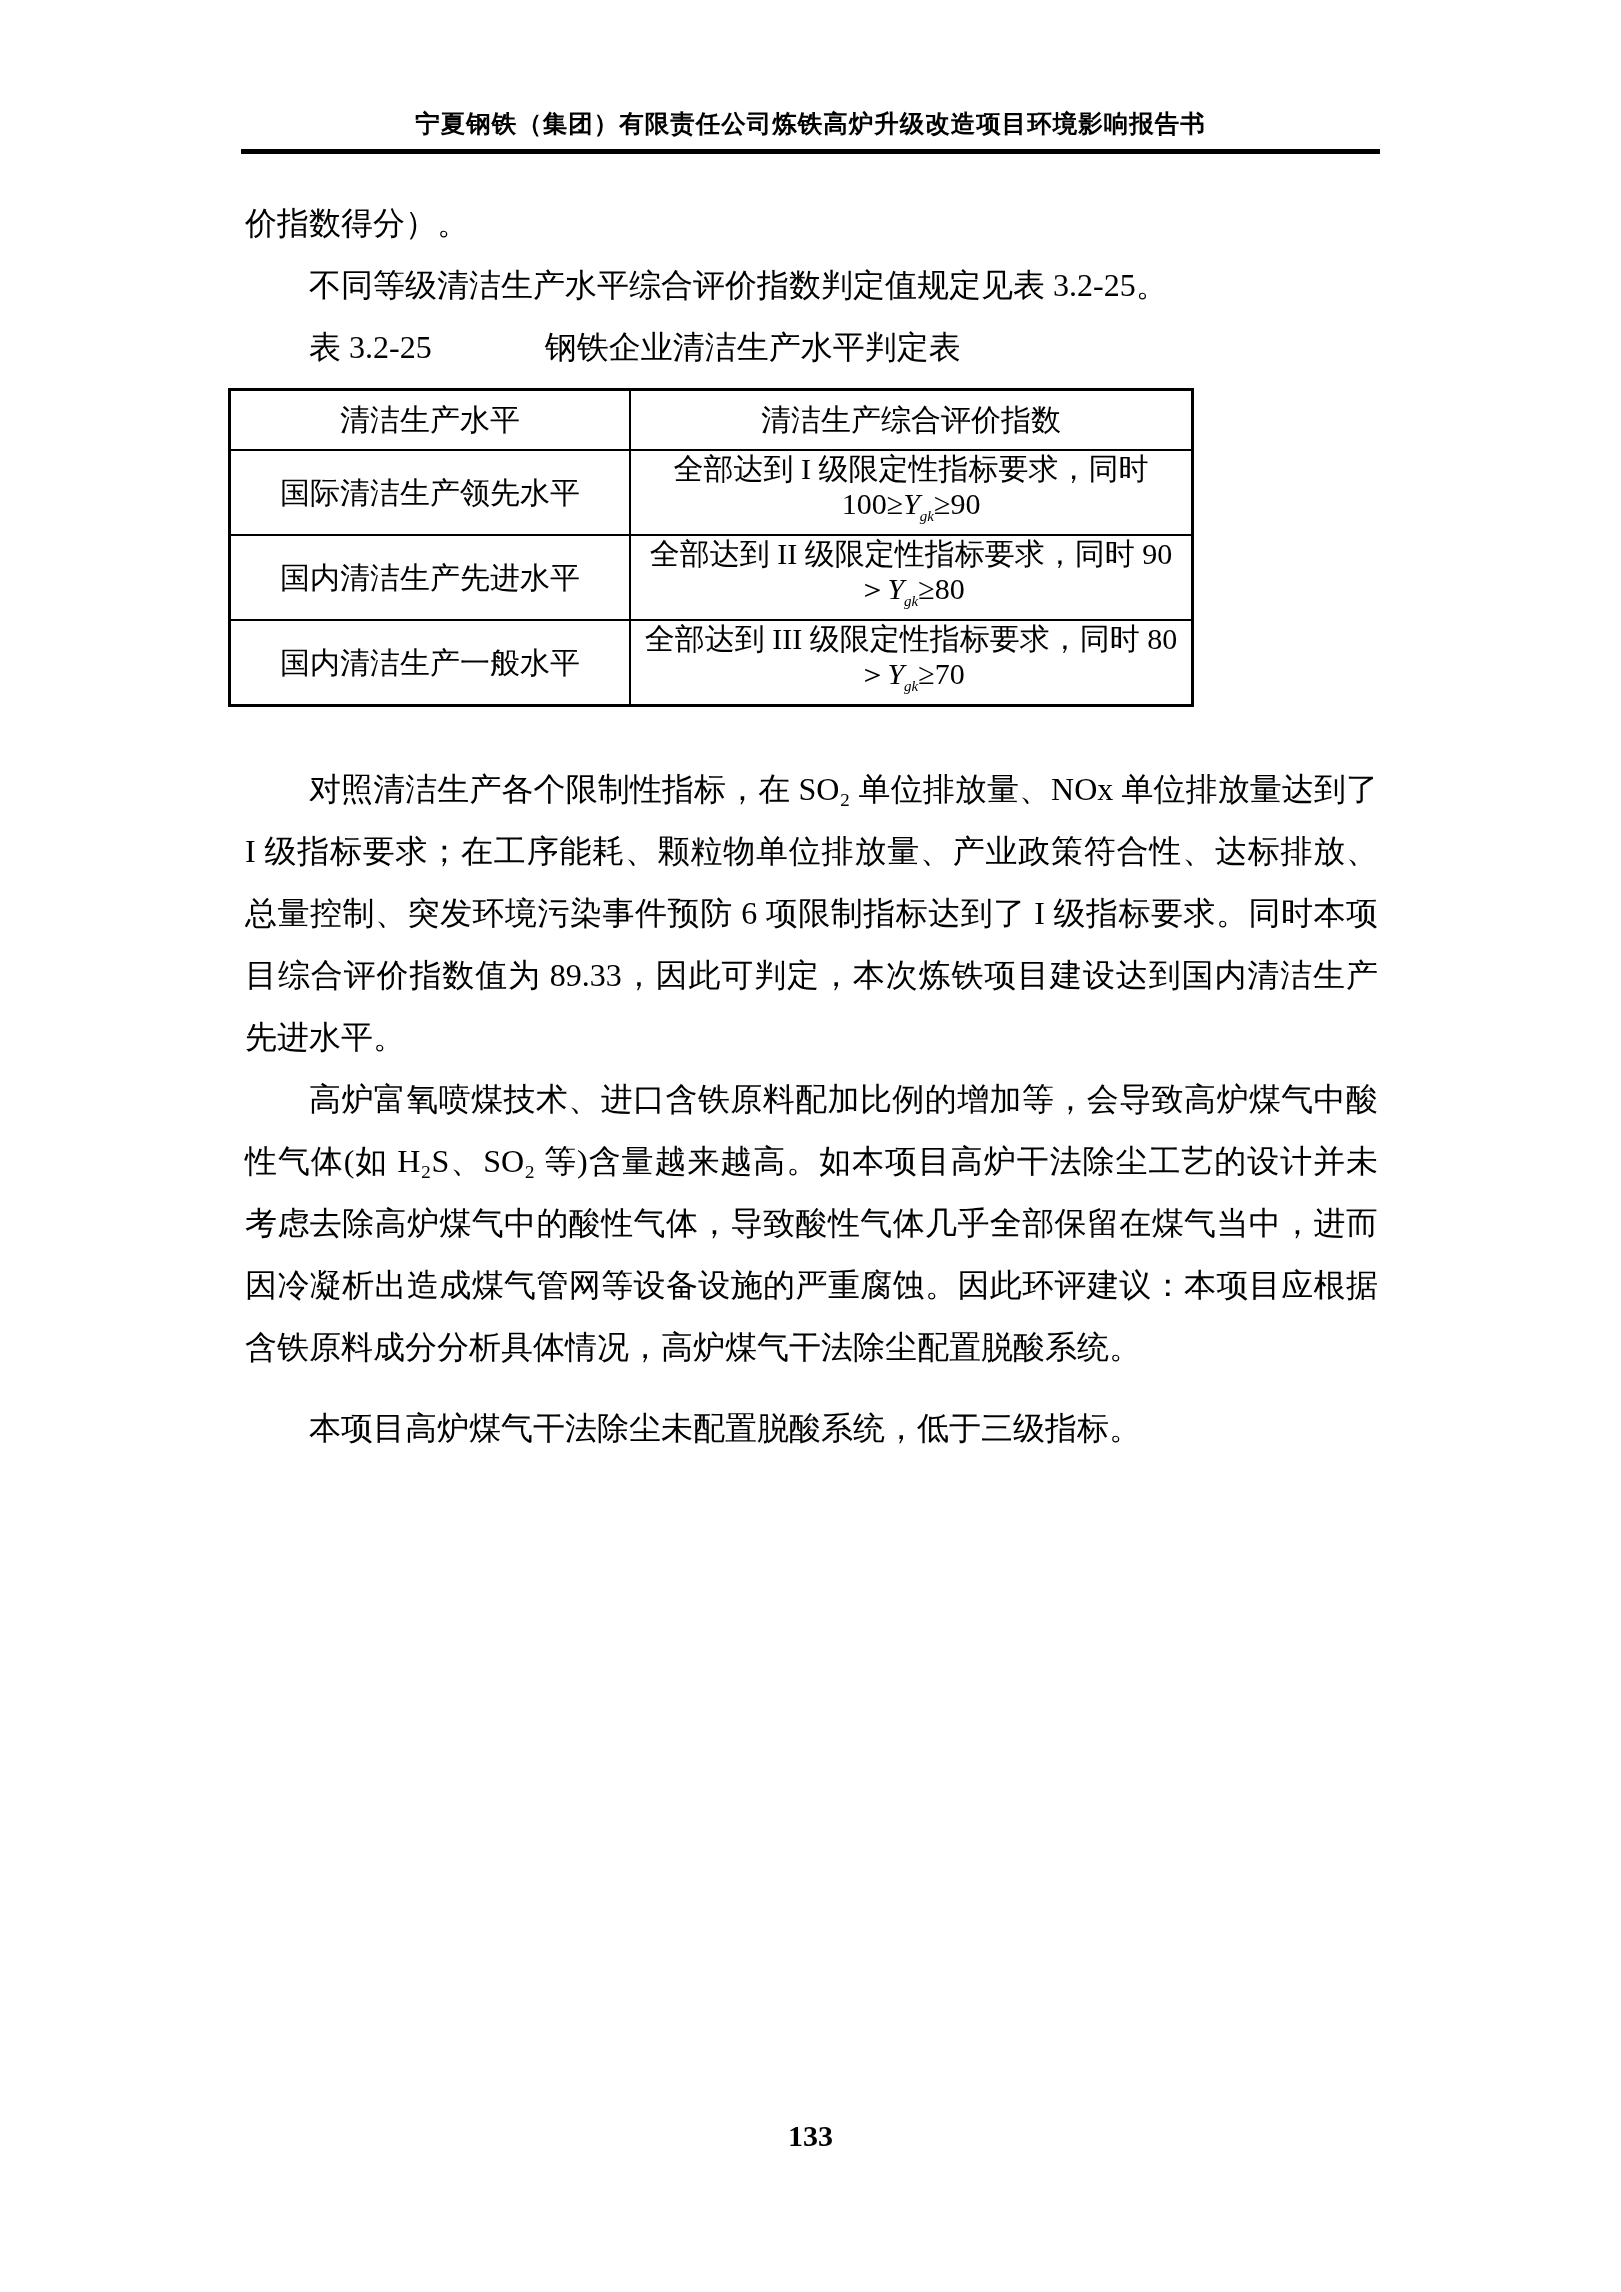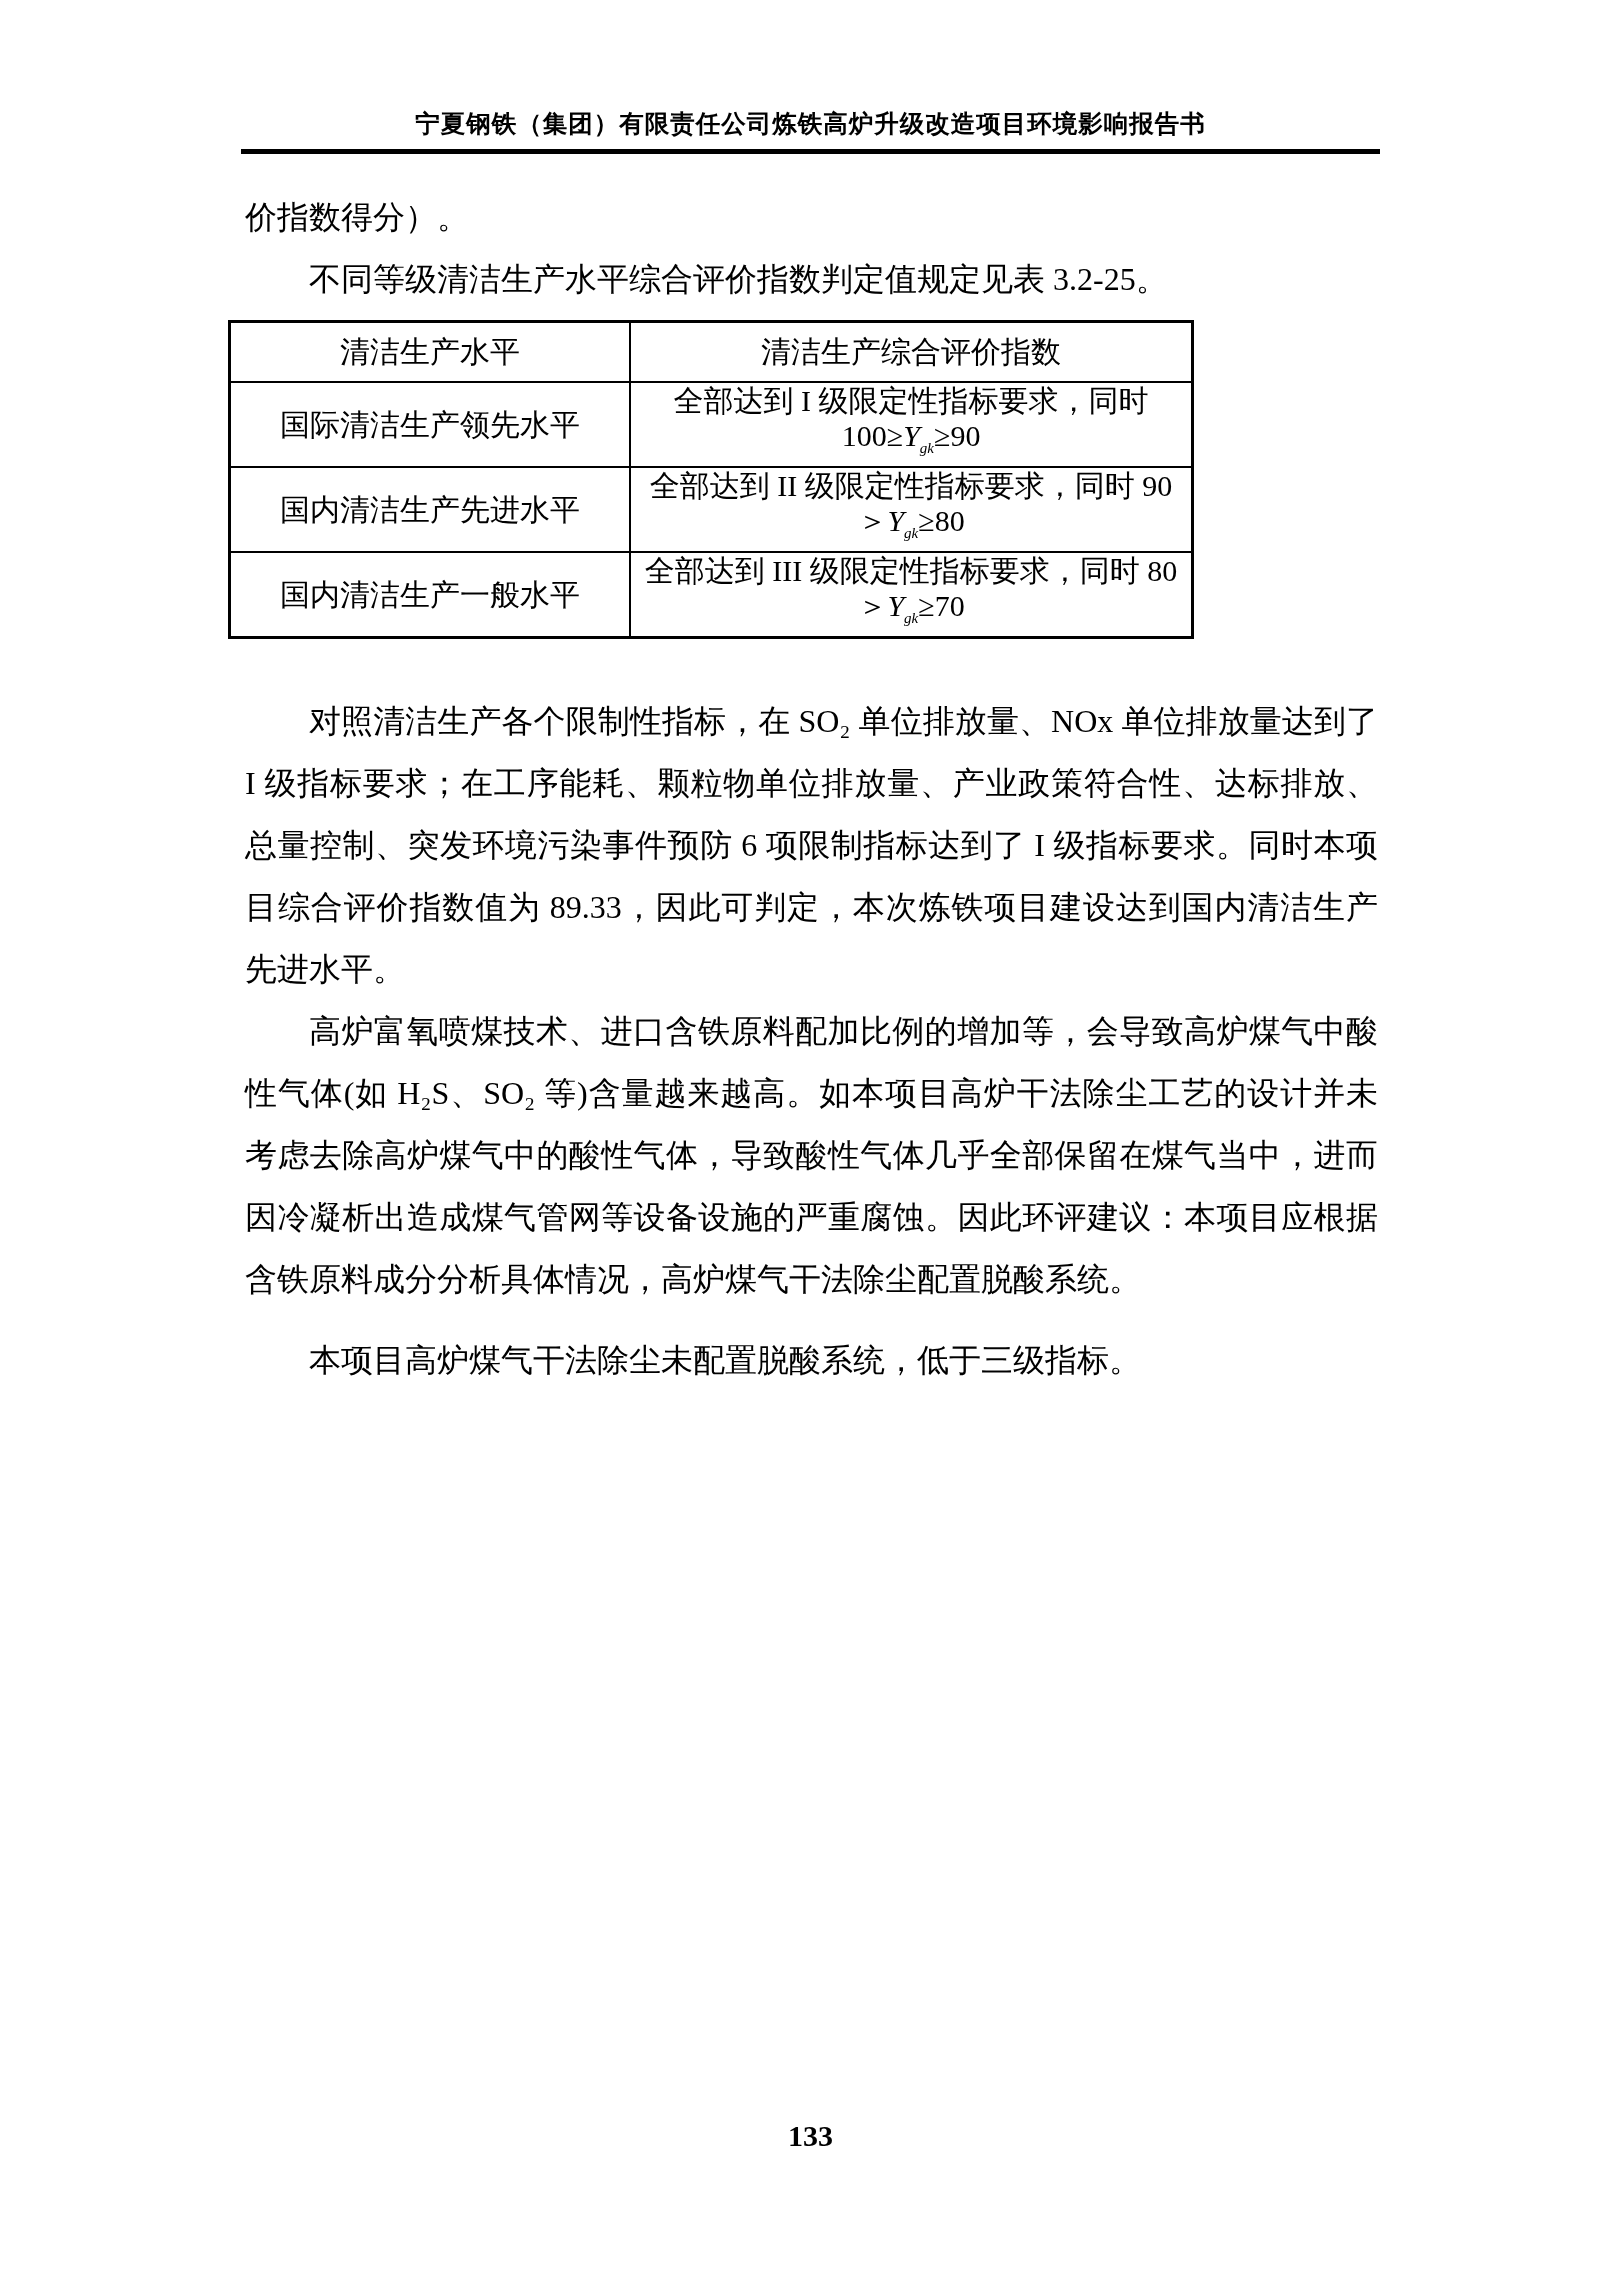--- a/index.html
+++ b/index.html
@@ -17,21 +17,21 @@
     position:absolute; top:108px; left:0; width:100%;
     text-align:center; font-weight:bold; font-size:24.5px; line-height:31px;
     letter-spacing:1px;
   }
   .header-rule {
     position:absolute; top:149px; left:241px; width:1139px; height:4.9px;
     background:#000;
   }
   
   .content {
-    position:absolute; left:245px; top:186px; width:1133px;
+    position:absolute; left:245px; top:192px; width:1133px;
     font-size:32px; line-height:62px; text-align:justify;
   }
   .content p { margin:0; padding:0; }
   .no-indent { text-indent:0; }
   .indent { text-indent:2em; }
   .caption {
     padding-left:64px; text-align:left; white-space:nowrap;
   }
   .caption .cap-title { margin-left:113px; }
   
@@ -68,20 +68,23 @@
 
   <div class="header-title">宁夏钢铁（集团）有限责任公司炼铁高炉升级改造项目环境影响报告书</div>
   <div class="header-rule"></div>
 
   <div class="content">
 
     <p class="no-indent">价指数得分）。</p>
 
     <p class="indent">不同等级清洁生产水平综合评价指数判定值规定见表 3.2-25。</p>
 
+    <div class="caption">
+      <span>表 3.2-25</span><span class="cap-title">钢铁企业清洁生产水平判定表</span>
+    </div>
 
     <table class="judge">
       <colgroup>
           <col class="c1">
           <col class="c2">
         </colgroup>
       <thead>
         <tr>
           <th>清洁生产水平</th>
           <th>清洁生产综合评价指数</th>

